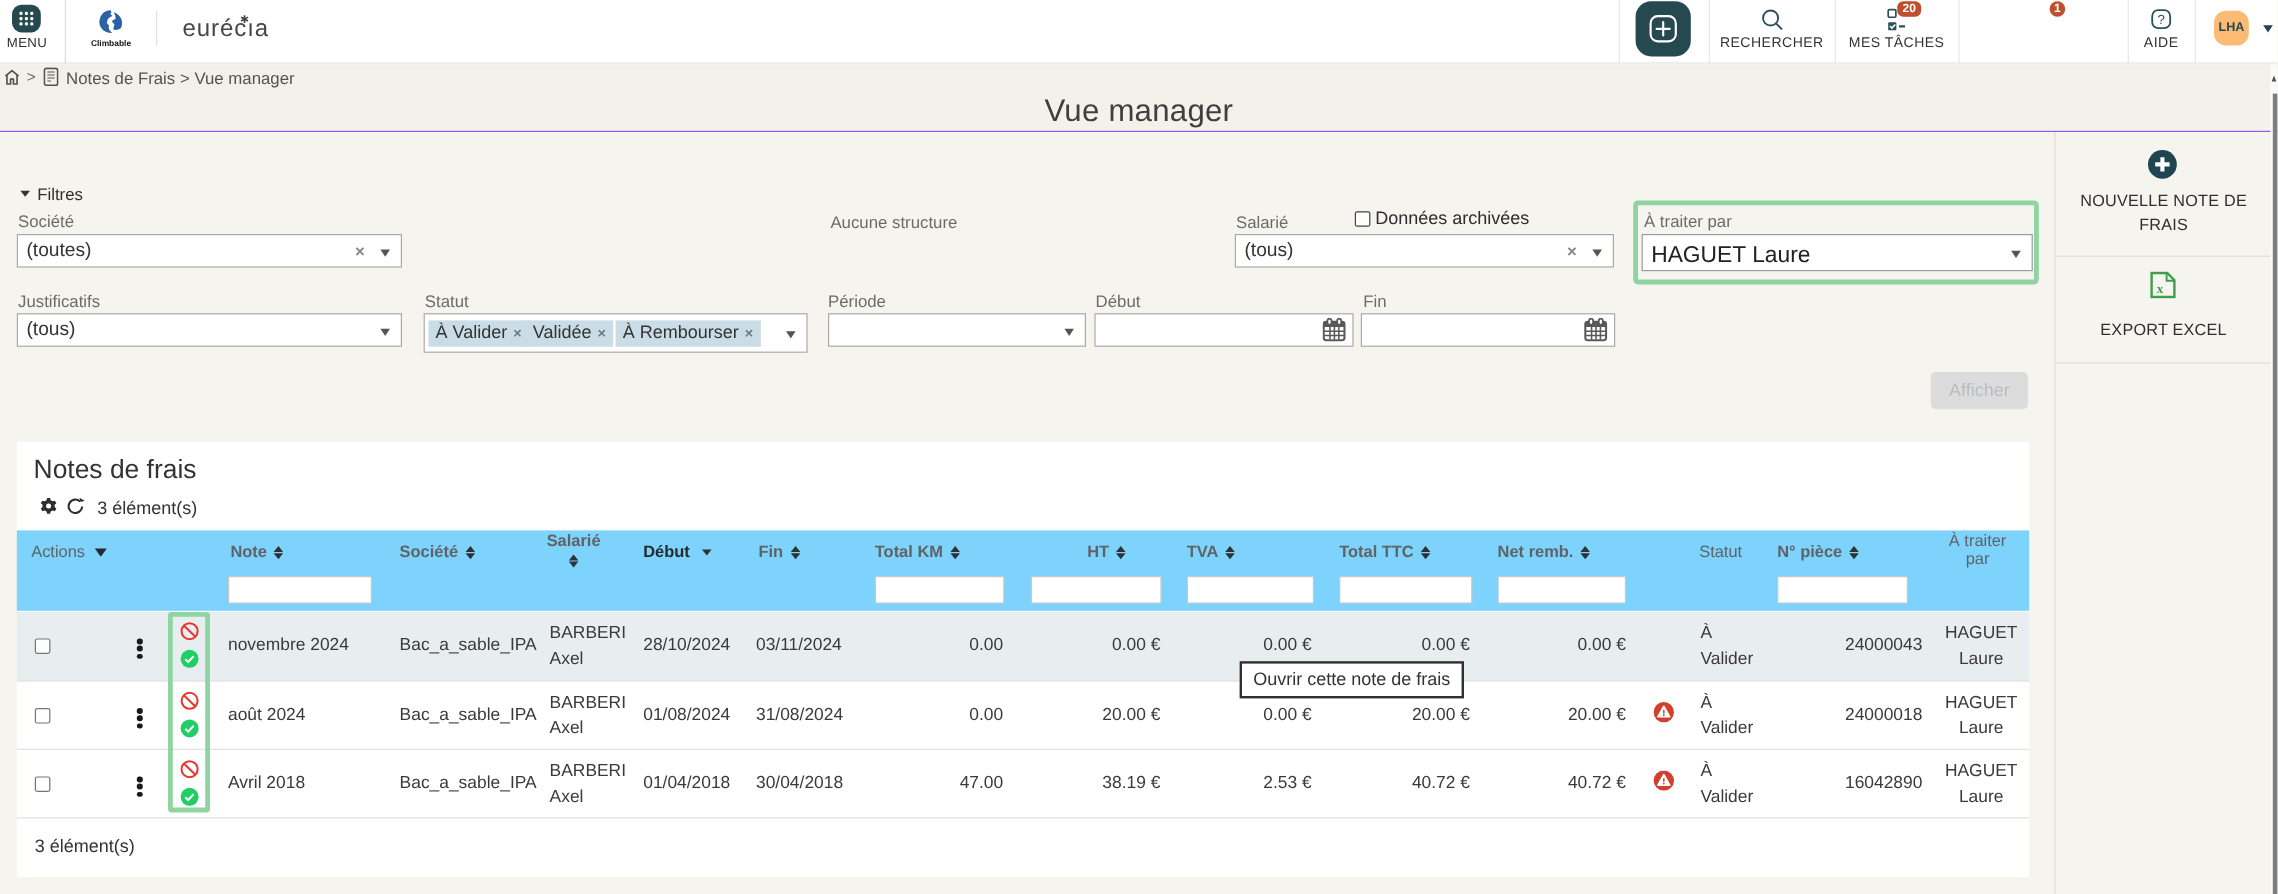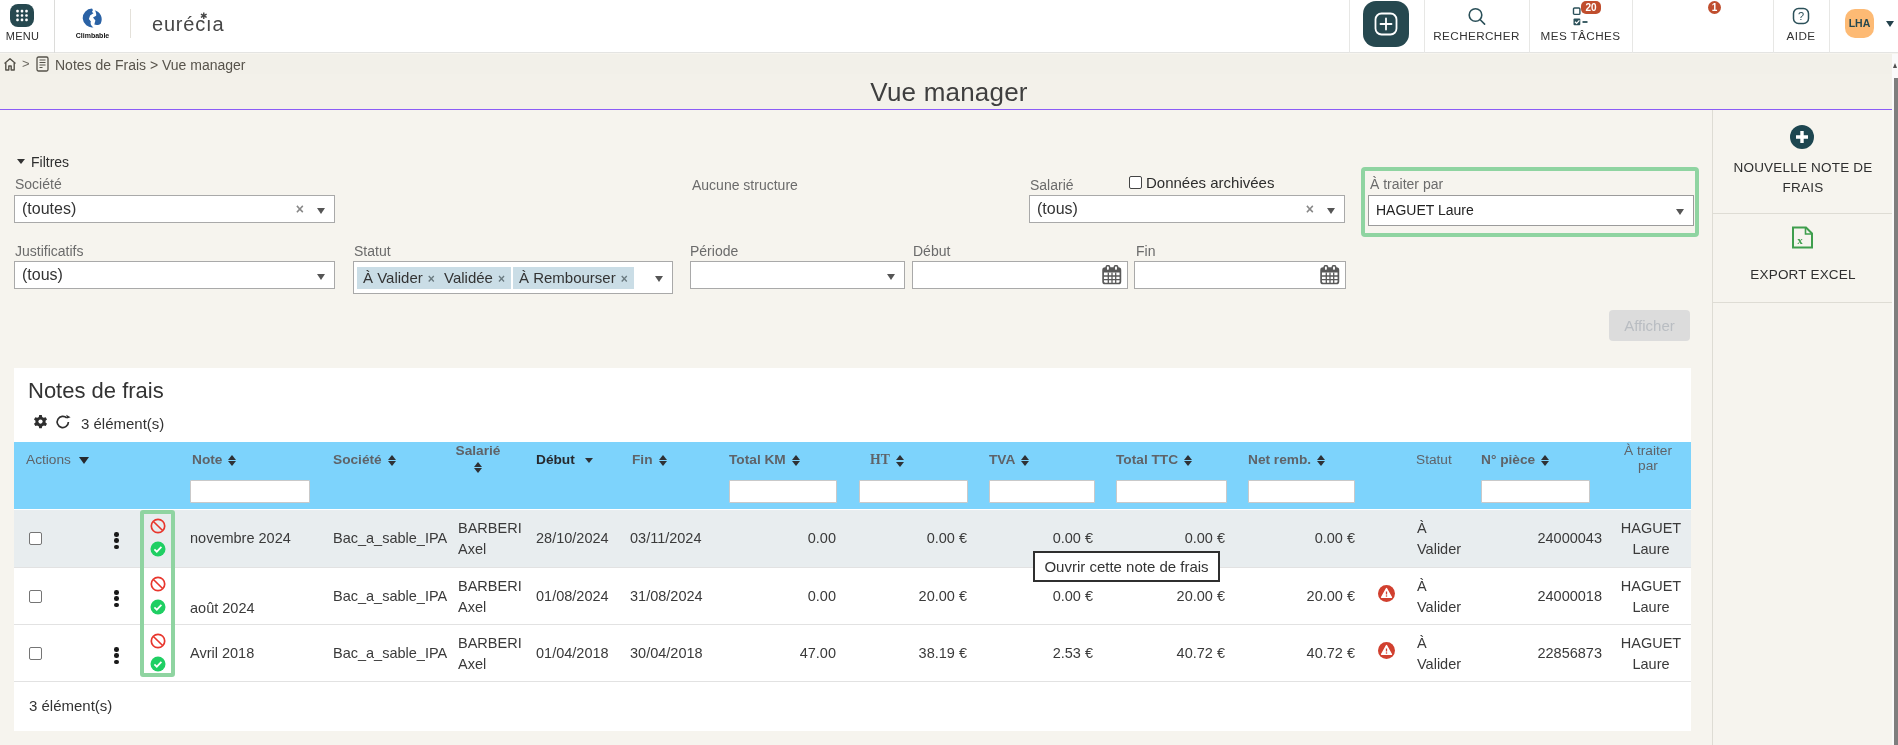--- a/index.html
+++ b/index.html
@@ -191,21 +191,21 @@
 <div class="abs" style="left:1146px;top:174px;font-size:15px;color:#2d2d2d;">Données archivées</div>
 <div class="sel" style="left:1029px;top:195px;width:316px;">
     <span class="txt">(tous)</span>
     <span class="clr">×</span>
     <span class="caret"></span>
   </div>
 
 <div id="greenBox1"></div>
 <div class="flabel" style="left:1370px;top:176px;">À traiter par</div>
 <div class="sel" style="left:1368px;top:195px;width:326px;height:31px;border-color:#9b9b9b;">
-    <span class="txt" style="top:6px;color:#222;font-size:14px;">HAGUET Laure</span>
+    <span class="txt" style="top:6px;color:#222;font-size:19px;">HAGUET Laure</span>
     <span class="caret" style="top:13px;"></span>
   </div>
 
 <div class="flabel" style="left:15px;top:243px;">Justificatifs</div>
 <div class="sel" style="left:14px;top:261px;width:321px;">
     <span class="txt">(tous)</span>
     <span class="caret"></span>
   </div>
 
 <div class="flabel" style="left:354px;top:243px;">Statut</div>
@@ -257,21 +257,21 @@
   <div class="abs" style="left:67px;top:47px;font-size:15px;color:#333;">3 élément(s)</div>
 
   <div id="thead">
     <div class="th" style="left:12px;top:10px;font-weight:normal;color:#5f6368;">Actions <span style="display:inline-block;vertical-align:middle;margin-left:4px;width:0;height:0;border-left:5.5px solid transparent;border-right:5.5px solid transparent;border-top:7px solid #26292e;"></span></div>
     <div class="th" style="left:178px;top:10px;">Note<span class="srt"><i class="up"></i><i class="dn"></i></span></div>
     <div class="th" style="left:319px;top:10px;">Société<span class="srt"><i class="up"></i><i class="dn"></i></span></div>
     <div class="th" style="left:434px;top:1px;width:60px;text-align:center;">Salarié<br><span class="srt" style="margin:2px 0 0 0"><i class="up"></i><i class="dn"></i></span></div>
     <div class="th" style="left:522px;top:10px;color:#26292e;">Début <span class="srt"><i class="dn"></i></span></div>
     <div class="th" style="left:618px;top:10px;">Fin<span class="srt"><i class="up"></i><i class="dn"></i></span></div>
     <div class="th" style="left:715px;top:10px;">Total KM<span class="srt"><i class="up"></i><i class="dn"></i></span></div>
-    <div class="th" style="left:856px;top:10px;font-family:Liberation Serif, serif;">HT<span class="srt"><i class="up"></i><i class="dn"></i></span></div>
+    <div class="th" style="left:892px;top:10px;">HT<span class="srt"><i class="up"></i><i class="dn"></i></span></div>
     <div class="th" style="left:975px;top:10px;">TVA<span class="srt"><i class="up"></i><i class="dn"></i></span></div>
     <div class="th" style="left:1102px;top:10px;">Total TTC<span class="srt"><i class="up"></i><i class="dn"></i></span></div>
     <div class="th" style="left:1234px;top:10px;">Net remb.<span class="srt"><i class="up"></i><i class="dn"></i></span></div>
     <div class="th" style="left:1402px;top:10px;font-weight:normal;color:#5f6368;">Statut</div>
     <div class="th" style="left:1467px;top:10px;">N° pièce<span class="srt"><i class="up"></i><i class="dn"></i></span></div>
     <div class="th" style="left:1599px;top:1px;width:70px;text-align:center;font-weight:normal;color:#5f6368;line-height:15px;">À traiter<br>par</div>
     <input class="finp" style="left: 176px; width: 120px;">
     <input class="finp" style="left: 715px; width: 108px;">
     <input class="finp" style="left: 845px; width: 109px;">
     <input class="finp" style="left: 975px; width: 106px;">
@@ -318,21 +318,21 @@
         <i></i>
       </span>
     <svg class="abs" style="left:136px;top:8px" width="16" height="16" viewBox="0 0 16 16">
         <circle cx="8" cy="8" r="6.7" fill="none" stroke="#e8362d" stroke-width="1.7"></circle>
         <path d="M3.4 3.5 L12.6 12.5" stroke="#e8362d" stroke-width="1.7"></path>
       </svg>
     <svg class="abs" style="left:136px;top:31px" width="16" height="16" viewBox="0 0 16 16">
         <circle cx="8" cy="8" r="7.5" fill="#1fcf63"></circle>
         <path d="M4.4 8.3 l2.4 2.4 4.6-4.9" stroke="#fff" stroke-width="1.7" fill="none"></path>
       </svg>
-    <span class="c" style="left:176px;top:12px;line-height:57px;">août 2024</span>
+    <span class="c" style="left:176px;top:0;line-height:57px;">août 2024</span>
     <span class="c" style="left:319px;top:0;line-height:57px;">Bac_a_sable_IPA</span>
     <span class="c" style="left:444px;top:8px;line-height:21px;">BARBERI<br>Axel</span>
     <span class="c" style="left:522px;top:0;line-height:57px;">01/08/2024</span>
     <span class="c" style="left:616px;top:0;line-height:57px;">31/08/2024</span>
     <span class="c num" style="right:855px;top:0;line-height:57px;">0.00</span>
     <span class="c num" style="right:724px;top:0;line-height:57px;">20.00 €</span>
     <span class="c num" style="right:598px;top:0;line-height:57px;">0.00 €</span>
     <span class="c num" style="right:466px;top:0;line-height:57px;">20.00 €</span>
     <span class="c num" style="right:336px;top:0;line-height:57px;">20.00 €</span>
     <svg class="abs" style="left:1364px;top:17px" width="17" height="17" viewBox="0 0 17 17">
@@ -371,21 +371,21 @@
     <span class="c num" style="right:598px;top:0;line-height:57px;">2.53 €</span>
     <span class="c num" style="right:466px;top:0;line-height:57px;">40.72 €</span>
     <span class="c num" style="right:336px;top:0;line-height:57px;">40.72 €</span>
     <svg class="abs" style="left:1364px;top:17px" width="17" height="17" viewBox="0 0 17 17">
         <circle cx="8.5" cy="8.5" r="8.5" fill="#d1402f"></circle>
         <path d="M8.5 3.6 L13.4 12.3 H3.6 z" fill="#fff" stroke="#fff" stroke-width="1.4" stroke-linejoin="round"></path>
         <path d="M8.5 6.5 v3" stroke="#d1402f" stroke-width="1.3"></path>
         <circle cx="8.5" cy="11" r=".8" fill="#d1402f"></circle>
       </svg>
     <span class="c" style="left:1403px;top:8px;line-height:21px;">À<br>Valider</span>
-    <span class="c num" style="right:89px;top:0;line-height:57px;">22856873</span>
+    <span class="c num" style="right:89px;top:0;line-height:57px;">16042890</span>
     <span class="c" style="left:1602px;top:8px;line-height:21px;width:70px;text-align:center;">HAGUET<br>Laure</span>
   </div>
 
   <div id="greenBox2"></div>
   <div id="tooltip">Ouvrir cette note de frais</div>
   <div class="abs" style="left:15px;top:329px;font-size:15px;color:#333;">3 élément(s)</div>
 </div>
 
 <div id="sbar"></div>
 <div id="sbthumb"></div>

